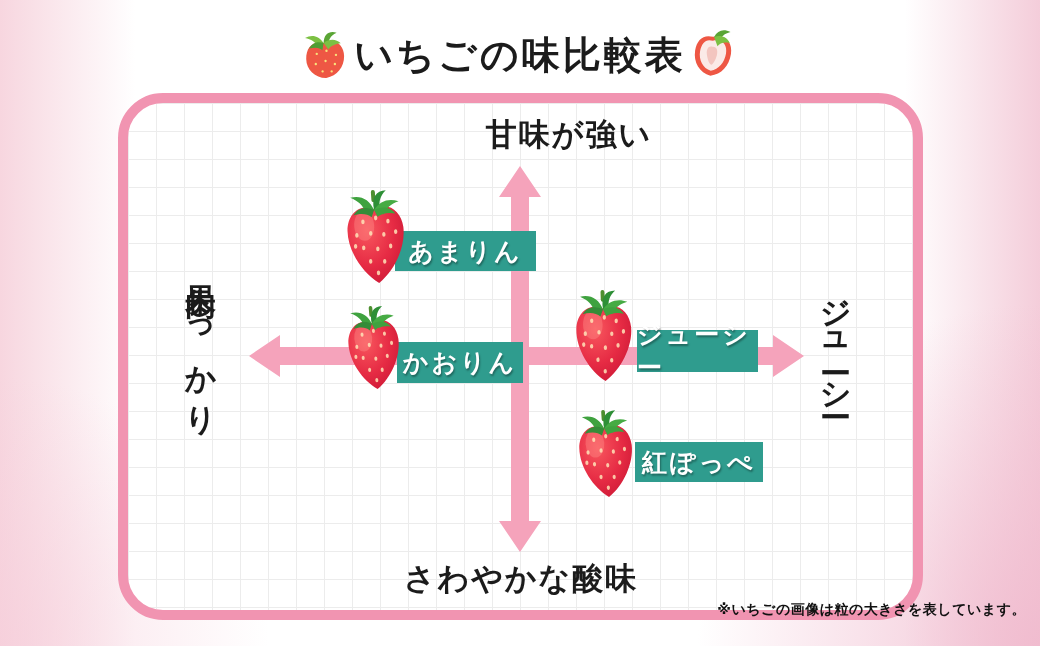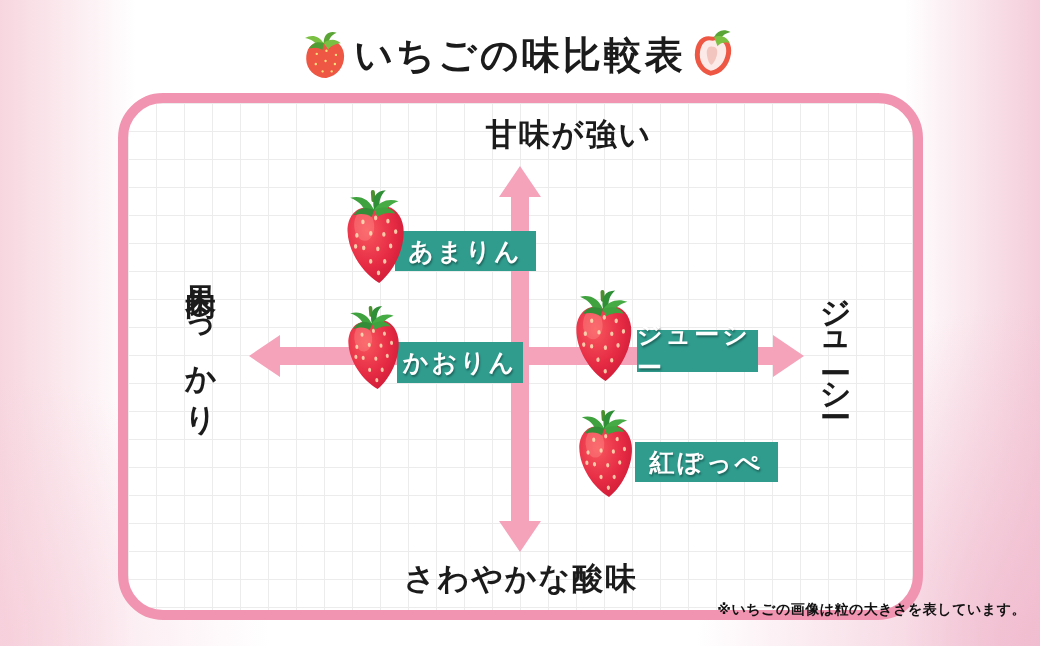--- a/index.html
+++ b/index.html
@@ -140,21 +140,21 @@
   </svg>
 
   <div class="q-label q-top">甘味が強い</div>
   <div class="q-label q-bottom">さわやかな酸味</div>
   <div class="q-label q-left">果肉しっかり</div>
   <div class="q-label q-right">ジューシー</div>
 
   <div class="v-box" style="left:395px;top:231px;width:141px;height:40px;">あまりん</div>
   <div class="v-box" style="left:397px;top:342px;width:126px;height:41px;">かおりん</div>
   <div class="v-box" style="left:637px;top:330px;width:121px;height:42px;">ジューシー</div>
-  <div class="v-box" style="left:635px;top:442px;width:143px;height:40px;">紅ぽっぺ</div>
+  <div class="v-box" style="left:635px;top:442px;width:128px;height:40px;">紅ぽっぺ</div>
 
   <svg class="berry" style="left:343px;top:189px;width:66px;height:96px;transform:rotate(-4deg);" viewBox="0 0 64 96">
       <use href="#sym-berry"></use>
     </svg>
   <svg class="berry" style="left:344px;top:305px;width:60px;height:86px;transform:rotate(-5deg);" viewBox="0 0 64 96">
       <use href="#sym-berry"></use>
     </svg>
   <svg class="berry" style="left:571px;top:289px;width:66px;height:94px;transform:rotate(-2deg);" viewBox="0 0 64 96">
       <use href="#sym-berry"></use>
     </svg>

